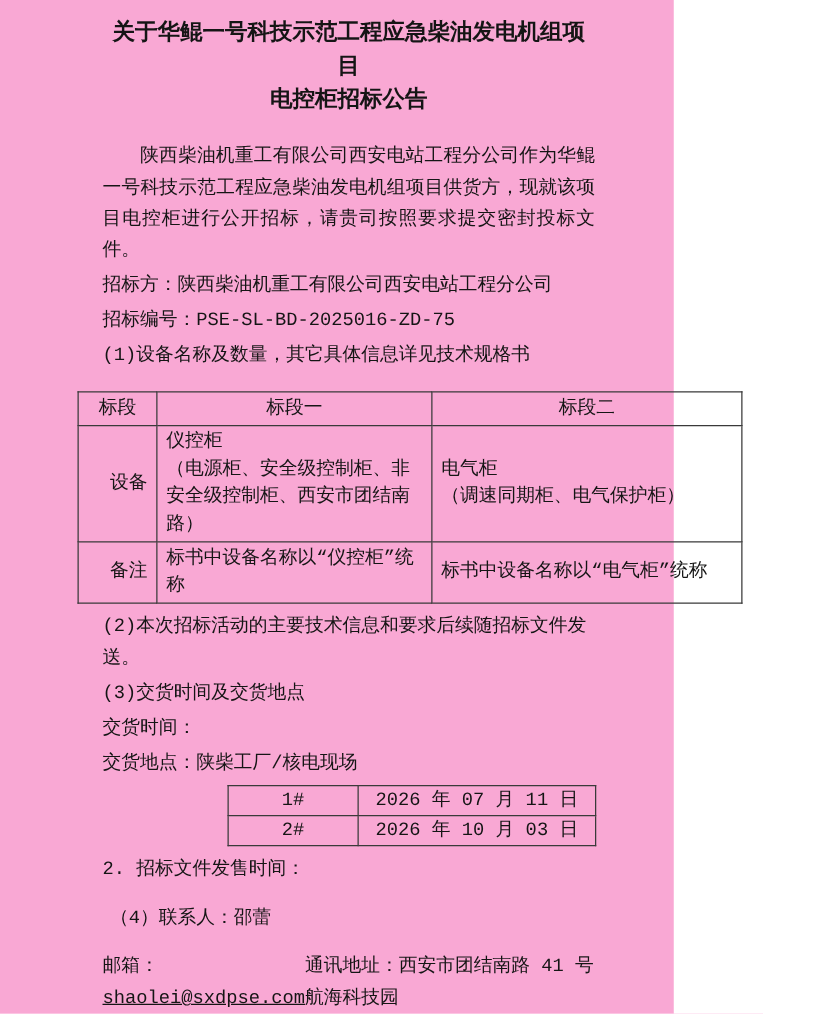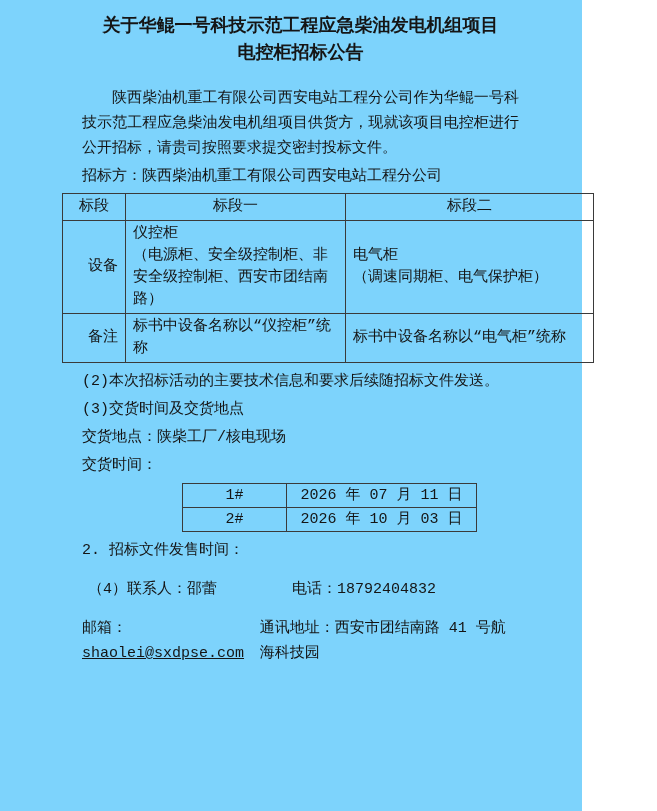--- a/index.html
+++ b/index.html
@@ -5,23 +5,23 @@
   html,body{margin:0;padding:0;}
   body{
     width:657px;height:811px;
     background:#ffffff;
     font-family:"Liberation Serif","DejaVu Serif",serif;
     color:#151515;
     overflow:hidden;
   }
   .page{
     box-sizing:border-box;
-    width:582px;height:811px;
+    width:539px;height:811px;
     padding:10px 63px 10px 82px;
-    background:#7dd3fc;
+    background:#f9a8d4;
   }
   .doc-title{
     text-align:center;
     font-weight:bold;
     font-size:18px;
     line-height:27px;
     margin:2px 0 0 0;
   }
   .body-text{font-size:15px;line-height:25px;font-family:Liberation Mono, monospace;}
   .para{
@@ -31,21 +31,21 @@
   }
   .line{margin:3px 0 0 0;}
   .heading-line{margin:4px 0 0 0;}
   table{
     border-collapse:collapse;
     font-size:15px;
     color:#151515;
   }
   .equip-table{
     width:531px;
-    margin:4px 0 0 -20px;
+    margin:16px 0 0 -20px;
     table-layout:fixed;
     padding-left:31px;
   }
   .equip-table th,.equip-table td{
     border:1px solid #3a3a3a;
     padding:2px 7px;
     font-weight:normal;
     line-height:22px;
   }
   .equip-table th{text-align:center;height:22px;}
@@ -90,21 +90,23 @@
 
   <h1 class="doc-title">
     <span style="display:block">关于华鲲一号科技示范工程应急柴油发电机组项目</span>
     <span style="display:block">电控柜招标公告</span>
   </h1>
 
   <div class="body-text">
     <p class="para">陕西柴油机重工有限公司西安电站工程分公司作为华鲲一号科技示范工程应急柴油发电机组项目供货方，现就该项目电控柜进行公开招标，请贵司按照要求提交密封投标文件。</p>
 
     <div class="line">招标方：陕西柴油机重工有限公司西安电站工程分公司</div>
+    <div class="line">招标编号：PSE-SL-BD-2025016-ZD-75</div>
 
+    <div class="line">(1)设备名称及数量，其它具体信息详见技术规格书</div>
 
     <table class="equip-table">
       <colgroup>
           <col class="col-seg">
           <col class="col-one">
           <col class="col-two">
         </colgroup>
       <tbody>
           <tr>
         <th>标段</th>
@@ -121,22 +123,22 @@
       <tr class="equip-row-small">
         <td class="cell-label">备注</td>
         <td class="cell-content">标书中设备名称以“仪控柜”统称</td>
         <td class="cell-content">标书中设备名称以“电气柜”统称</td>
       </tr>
     </tbody>
       </table>
 
     <div class="line gap-sm">(2)本次招标活动的主要技术信息和要求后续随招标文件发送。</div>
     <div class="line">(3)交货时间及交货地点</div>
+    <div class="line">交货时间：</div>
     <div class="line">交货地点：陕柴工厂/核电现场</div>
-    <div class="line">交货时间：</div>
 
     <table class="delivery-table">
       <colgroup>
           <col class="col-unit">
           <col class="col-date">
         </colgroup>
       <tbody>
           <tr>
         <td>1#</td>
         <td>2026 年 07 月 11 日</td>
@@ -145,21 +147,20 @@
         <td>2#</td>
         <td>2026 年 10 月 03 日</td>
       </tr>
     </tbody>
       </table>
 
     <div class="heading-line gap-sm">2. 招标文件发售时间：</div>
 
     <div class="pair-row">
       <span class="pair-left indented"><span>（4）联系人：</span><span>邵蕾</span></span>
-      <span><span>电话：</span><span>18792404832</span></span>
     </div>
 
     <div class="pair-row">
       <span class="pair-left"><span>邮箱：</span><span class="email-link">shaolei@sxdpse.com</span></span>
       <span><span>通讯地址：</span><span>西安市团结南路 41 号航海科技园</span></span>
     </div>
 
   </div>
 
 </div>

